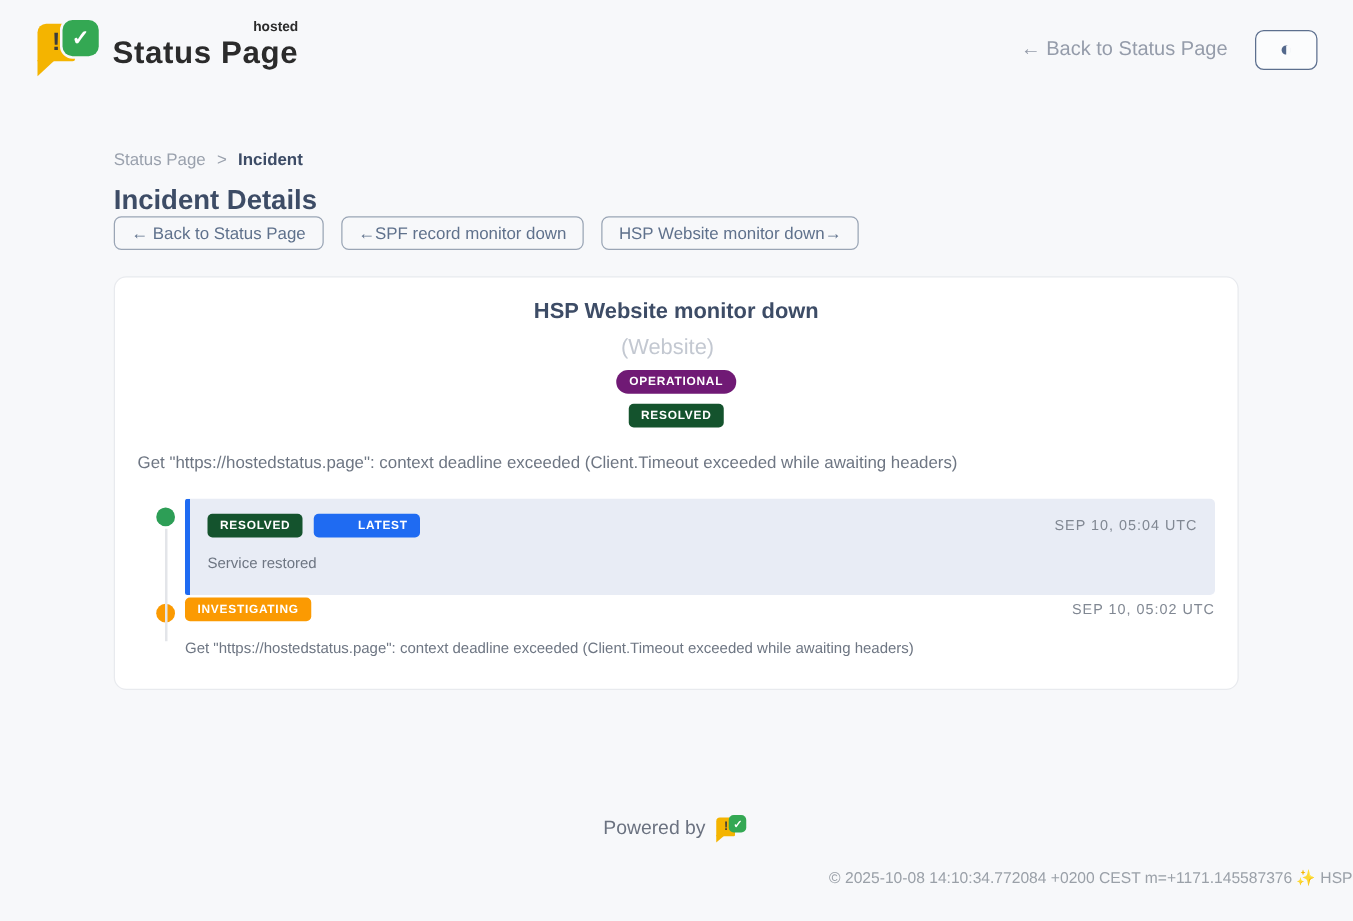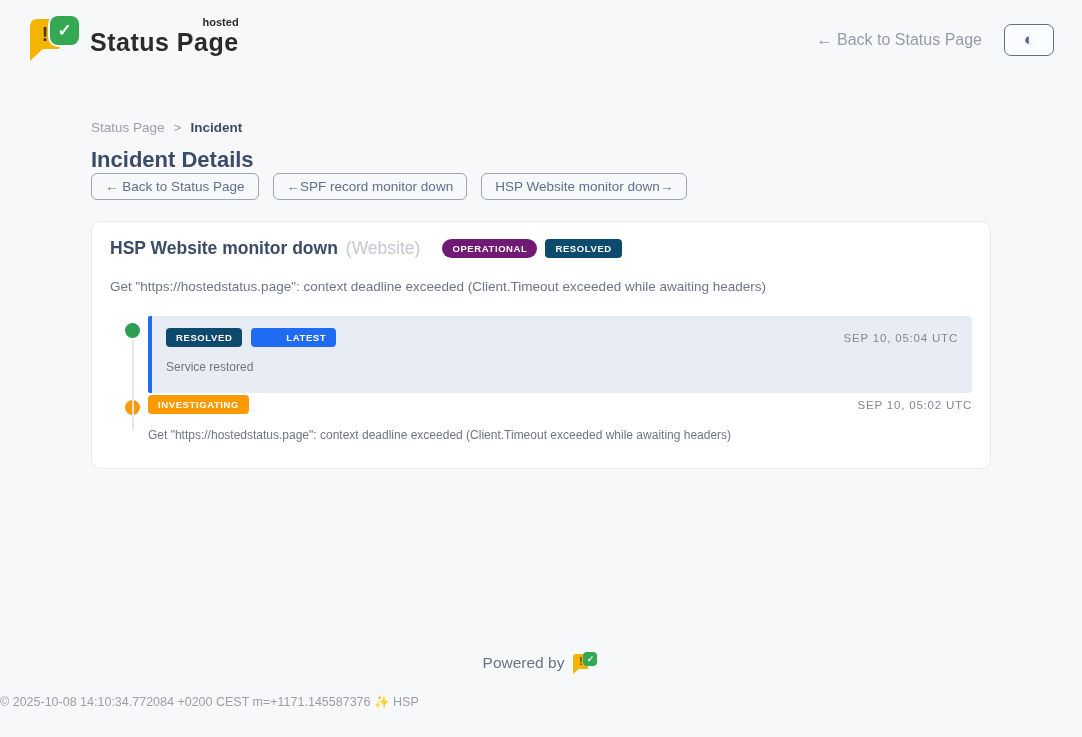--- a/index.html
+++ b/index.html
@@ -57,29 +57,29 @@
     background:transparent; border:1.5px solid #9aa5b5; border-radius:6px;
     color:#5f718c; font-size:13.5px; font-family:inherit;
     padding:5px 13px; cursor:pointer; white-space:nowrap;
   }
 
   
   .card {
     margin-top:21px; background:#ffffff; border:1px solid #e8eaee;
     border-radius:10px; padding:16px 18px 26px 18px;
   }
-  .card-title-row { display:flex; align-items:center; gap:8px; }
+  .card-title-row { display:flex; align-items:center; gap:8px;flex-direction:column; }
   .incident-title { font-size:17.5px; font-weight:700; color:#3d4c66; }
   .incident-component { font-size:17.5px; font-weight:400; color:#c3c8d1; margin-right:14px; }
   .badge {
     display:inline-block; color:#fff; font-weight:700; font-size:9.5px;
     letter-spacing:0.6px; padding:4px 10px; text-transform:uppercase;
   }
   .badge-pill { border-radius:999px; background:#701a75; }
-  .badge-resolved { border-radius:4px; background:#0c4a6e; }
+  .badge-resolved { border-radius:4px; background:#14532d; }
   .badge-latest { border-radius:4px; background:#1f6bf2;padding-left:35px; }
   .badge-investigating { border-radius:4px; background:#fb9a02; }
   .meta-row { margin-top:9px; font-size:12.5px; color:#6e7683; }
   .meta-row b { color:#4a5568; font-weight:700; }
   .meta-sep { margin:0 4px; }
   .description { margin-top:20px; font-size:13.5px; color:#6e7683; }
 
   
   .timeline { margin-top:22px; position:relative; }
   .tl-connector {
@@ -101,21 +101,21 @@
   .tl-badges { display:flex; gap:9px; }
   .tl-time {
     margin-left:auto; font-size:11.5px; color:#818893;
     letter-spacing:0.8px; text-transform:uppercase;
   }
   .tl-msg { margin-top:13px; font-size:12px; color:#6e7683; }
   .tl-plain { padding-top:2px; }
   .tl-plain .tl-msg { margin-top:14px; }
 
   
-  .footer { position:absolute; left:0; right:0; top:651px; text-align:left; }
+  .footer { position:absolute; left:0; right:0; top:651px; text-align:right; }
   .powered { display:flex; align-items:center; justify-content:center; gap:9px; font-size:15.5px; color:#6b7280; }
   .mini-mark { position:relative; width:26px; height:24px; display:inline-block; }
   .mm-yellow {
     position:absolute; left:0; top:3px; width:15px; height:15px;
     background:#f4b400; border-radius:3px 1px 1px 0;
     display:flex; align-items:center; justify-content:center;
     color:#3c3c3c; font-weight:800; font-size:10px;
   }
   .mm-yellow::after {
     content:""; position:absolute; left:0; top:14px;

